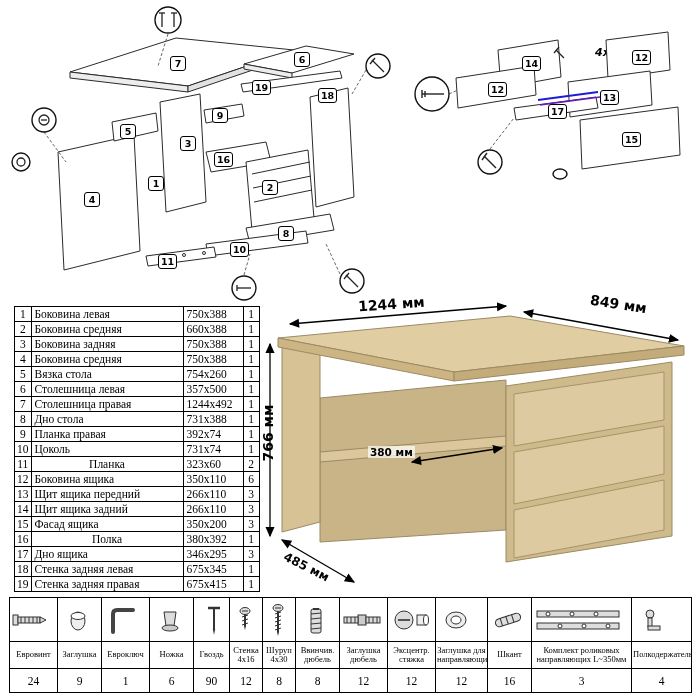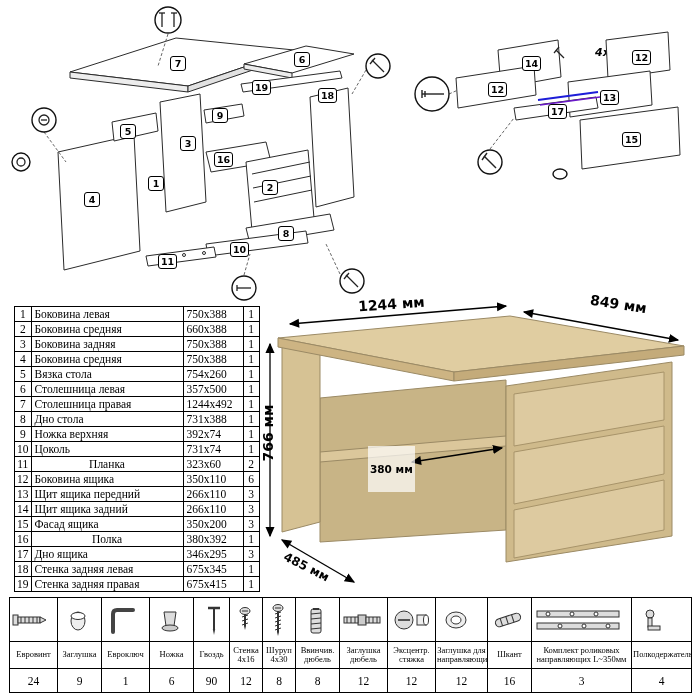--- a/index.html
+++ b/index.html
@@ -21,21 +21,21 @@
                     padding:0 3px; white-space:nowrap; }
   .parts-table td.c { text-align:center; padding:0 2px; }
   .parts-table td.name { width:152px; }
   .parts-table td.size { width:60px; text-align:left; }
   .parts-table td.num  { width:16px; }
   .parts-table td.qty  { width:16px; }
 
   
   .dim { position:absolute; font:bold 14px "DejaVu Sans", sans-serif; z-index:6;
          white-space:nowrap; }
-  .dim-small { font-size:10.5px; background:rgba(255,255,255,.7); padding:17px 2px; }
+  .dim-small { font-size:10.5px; background:rgba(255,255,255,.7); padding:0 2px; }
 
   
   .sheet-title { position:absolute; left:0; top:595px; width:700px; text-align:center;
                  font-size:15.5px; font-family:"Liberation Serif", serif; }
   .hw-table { position:absolute; left:9px; top:597px; width:682px;
               border-collapse:collapse; table-layout:fixed;border-radius:27px; }
   .hw-table td { border:1px solid #000; text-align:center; vertical-align:middle;
                  overflow:hidden; }
   .hw-icon-cell { height:44px; }
   .hw-name { font-size:8.5px; line-height:9.5px; height:27px; padding:1px;
@@ -221,21 +221,21 @@
           <td class="c qty">1</td>
         </tr>
       <tr>
           <td class="c num">8</td>
           <td class="name">Дно стола</td>
           <td class="size">731x388</td>
           <td class="c qty">1</td>
         </tr>
       <tr>
           <td class="c num">9</td>
-          <td class="name">Ножка верхняя</td>
+          <td class="name">Планка правая</td>
           <td class="size">392x74</td>
           <td class="c qty">1</td>
         </tr>
       <tr>
           <td class="c num">10</td>
           <td class="name">Цоколь</td>
           <td class="size">731x74</td>
           <td class="c qty">1</td>
         </tr>
       <tr>

